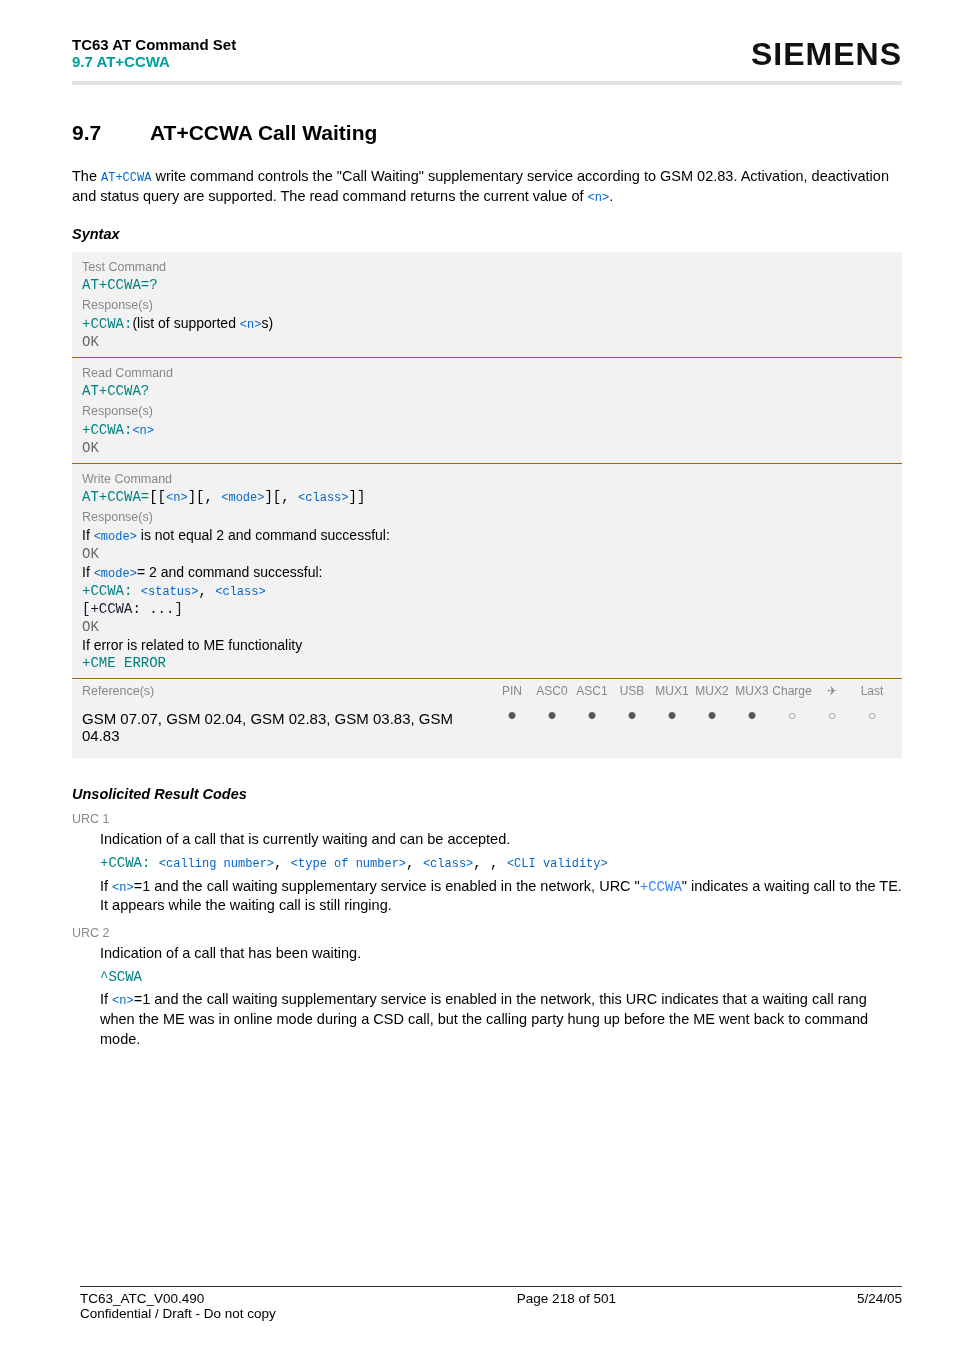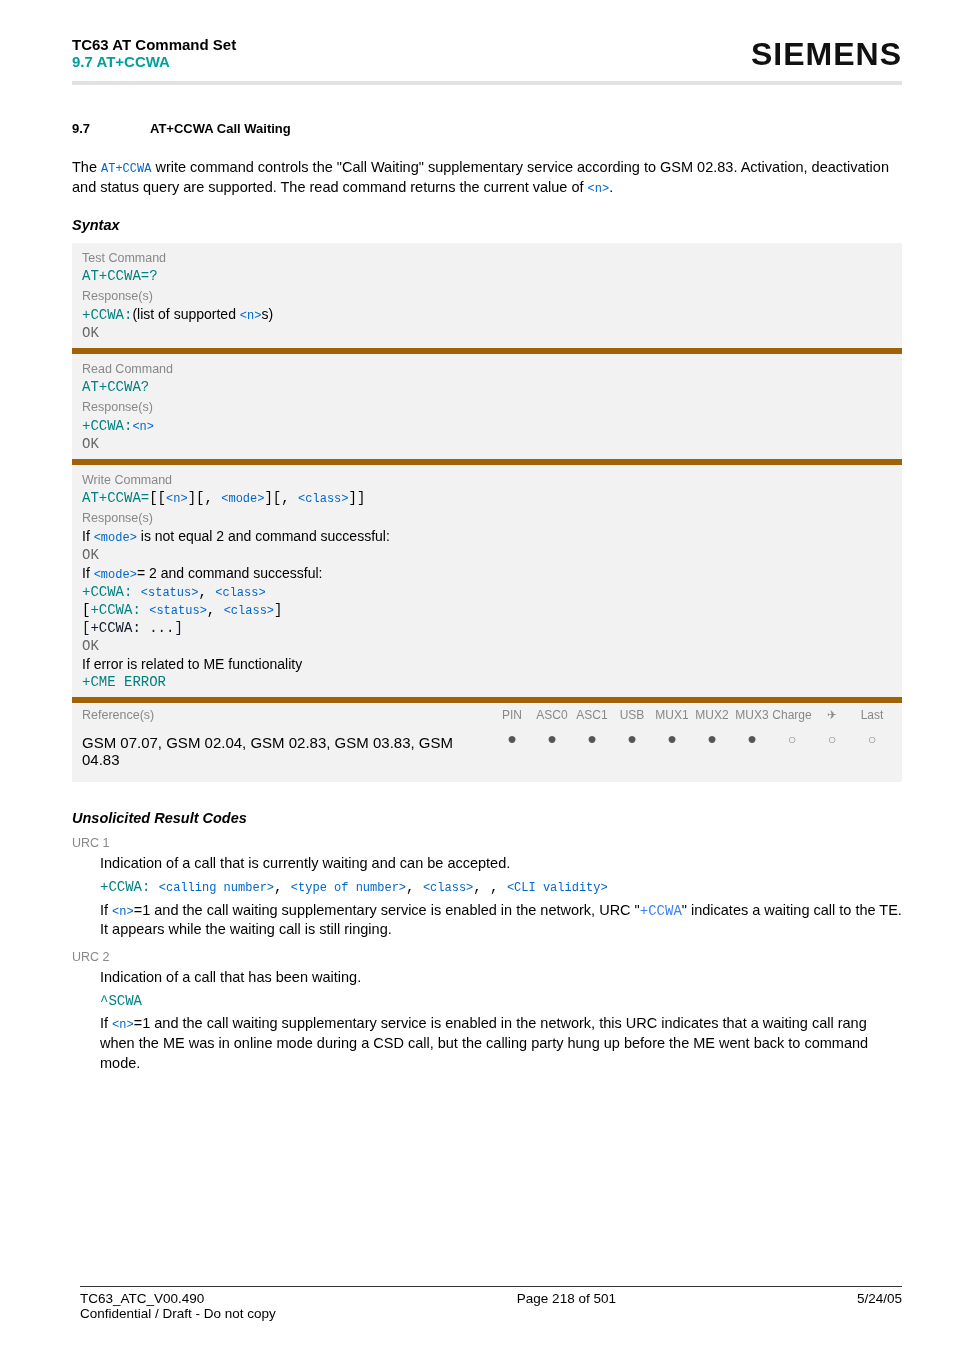--- a/index.html
+++ b/index.html
@@ -29,33 +29,33 @@
     font-size: 32px;
     letter-spacing: 1px;
     color: #111;
   }
   .hdr-rule {
     margin-top: 8px;
     border-top: 4px solid #e2e2e2;
     height:0;
   }
   h2.section {
-    font-size: 13px;
+    font-size: 21px;
     font-weight: bold;
     margin-top: 36px;
     margin-bottom: 22px;
   }
   h2.section .secnum { display:inline-block; width:78px; }
   .para { margin: 0 0 20px 0; line-height: 1.35; }
   .mono { font-family: "Courier New", monospace; font-size: 14px; }
   .mono-link { font-family: "Courier New", monospace; color:#0066cc; font-size:12px; }
   .subhead { font-weight: bold; font-style: italic; margin: 6px 0 10px 0; }
   .syntax-block {
     background: #f2f2f2;
-    border-bottom: 6px solid #a16207;
+    border-bottom: 1px solid #a16207;
     padding: 4px 10px 6px 10px;
     font-size: 14px;
   }
   .sb-label { color:#888; font-size:12.5px; padding:4px 0 2px 0; }
   .sb-line  { padding: 1px 0; }
   .ref-row {
     background:#f2f2f2;
     display:flex;
     align-items:flex-start;
     padding:4px 10px;
@@ -138,23 +138,20 @@
     <div class="sb-label">Response(s)</div>
     <div class="sb-line">
       <span>If </span><span class="mono-link">&lt;mode&gt;</span><span> is not equal 2 and command successful:</span>
     </div>
     <div class="sb-line mono" style="color:#666">OK</div>
     <div class="sb-line">
       <span>If </span><span class="mono-link">&lt;mode&gt;</span><span>= 2 and command successful:</span>
     </div>
     <div class="sb-line mono" style="color:#008080">
       <span>+CCWA: </span><span class="mono-link">&lt;status&gt;</span><span style="color:#000">, </span><span class="mono-link">&lt;class&gt;</span>
-    </div>
-    <div class="sb-line mono" style="color:#008080">
-      <span style="color:#000">[</span><span>+CCWA: </span><span class="mono-link">&lt;status&gt;</span><span style="color:#000">, </span><span class="mono-link">&lt;class&gt;</span><span style="color:#000">]</span>
     </div>
     <div class="sb-line mono" style="color:#0f172a">[+CCWA: ...]</div>
     <div class="sb-line mono" style="color:#666">OK</div>
     <div class="sb-line">If error is related to ME functionality</div>
     <div class="sb-line mono" style="color:#008080">+CME ERROR</div>
   </div>
 
   <div class="ref-row">
     <div style="flex:1">
       <span>Reference(s)</span>

